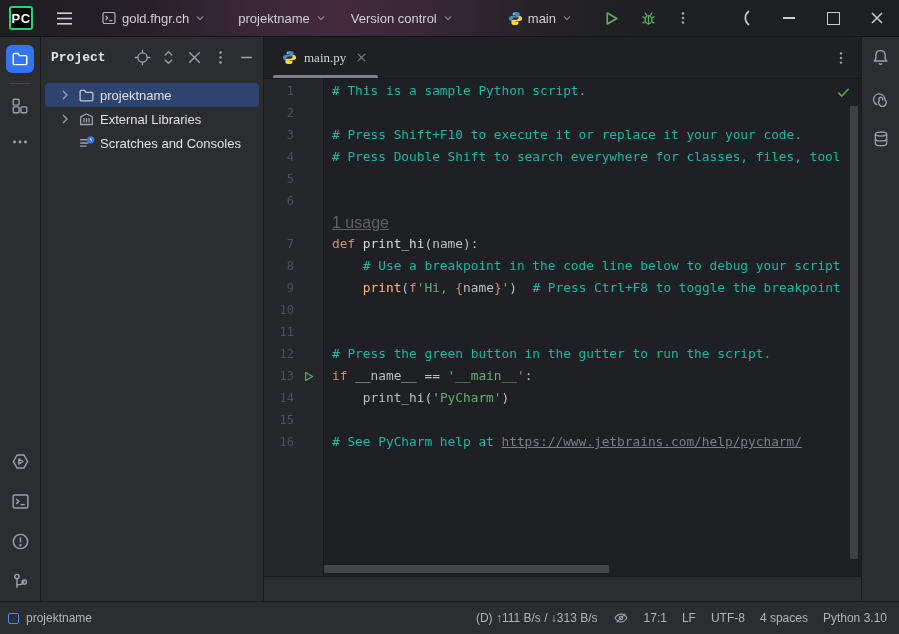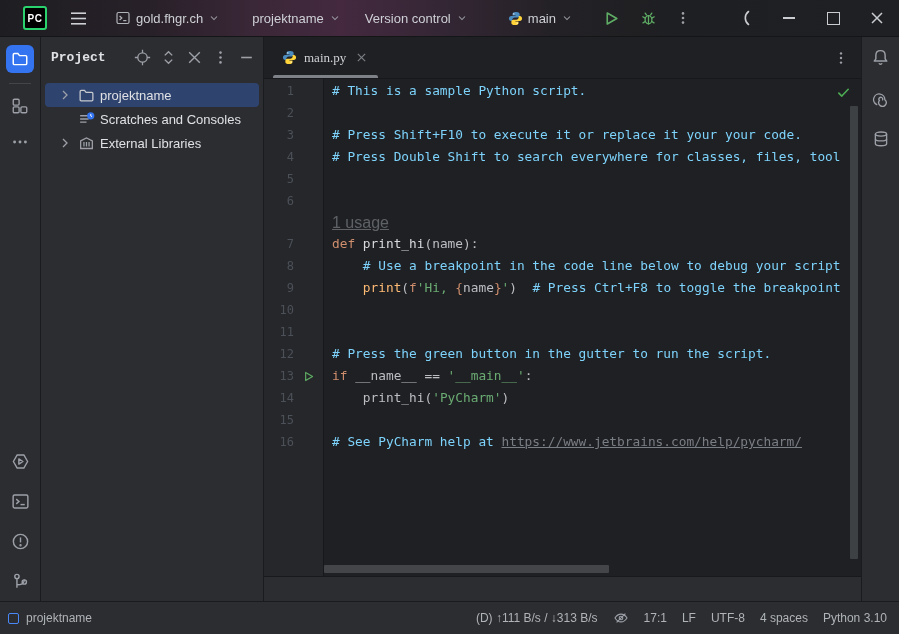--- a/index.html
+++ b/index.html
@@ -5,22 +5,22 @@
   html,body{margin:0;padding:0;width:899px;height:634px;overflow:hidden;background:#1F2023;
     font-family:"Liberation Sans","DejaVu Sans",sans-serif;-webkit-font-smoothing:antialiased;}
   .app{position:relative;width:899px;height:634px;display:flex;flex-direction:column;}
 
   
   .titlebar{height:36px;flex:none;display:flex;align-items:center;
     background:linear-gradient(90deg,#1E1E22 0%,#272028 16%,#3A2737 28%,#44293F 38%,#332634 50%,#232125 62%,#1E1F22 75%,#1F2023 100%);
     border-bottom:1px solid #141517;color:#CED0D6;font-size:13px;}
   .tb-btn{display:flex;align-items:center;gap:5px;padding:4px 4px;border-radius:4px;cursor:default;}
   .tb-label{color:#CED0D6;}
-  .pc-logo{width:20px;height:20px;margin-left:23px;border:2px solid #2AD36D;border-radius:3px;background:#000;
-    color:#fff;font-size:10px;font-weight:bold;display:flex;align-items:center;justify-content:center;letter-spacing:.5px;}
+  .pc-logo{width:20px;height:20px;margin-left:9px;border:2px solid #2AD36D;border-radius:3px;background:#000;
+    color:#fff;font-size:13px;font-weight:bold;display:flex;align-items:center;justify-content:center;letter-spacing:.5px;}
   .icon{display:inline-flex;align-items:center;justify-content:center;}
   .win-btn{width:44px;height:35px;display:flex;align-items:center;justify-content:center;color:#C9CCD1;}
   .max-box{width:11px;height:11px;border:1.4px solid #C9CCD1;}
   .min-line{width:12px;height:1.6px;background:#C9CCD1;}
 
   
   .main{flex:1;display:flex;min-height:0;}
   .activity{width:40px;flex:none;background:#2B2D30;display:flex;flex-direction:column;align-items:center;}
   .activity.left{border-right:1px solid #1A1B1E;width:40px;}
   .activity.right{border-left:1px solid #1A1B1E;width:37px;}
@@ -52,21 +52,21 @@
 
   .editor-body{flex:1;position:relative;overflow:hidden;font-family:"DejaVu Sans Mono","Liberation Mono",monospace;}
   .gutter-bg{position:absolute;left:0;top:0;bottom:0;width:59px;background:#26272A;border-right:1px solid #17181B;}
   .code-lines{position:absolute;left:0;top:1px;right:0;}
   .crow{display:flex;height:22px;line-height:22px;position:relative;}
   .crow.inlay{height:21px;line-height:21px;}
   .g-num{width:30px;flex:none;text-align:right;color:#4B5059;font-size:12px;}
   .crow.current .g-num{color:#D2D4DA;}
   .g-ico{width:29px;flex:none;display:flex;align-items:center;justify-content:center;}
   .g-code{flex:1;min-width:0;overflow:hidden;white-space:pre;padding-left:9px;font-size:12.8px;}
-  .c-pl{color:#BCBEC4;} .c-fn{color:#D6D9DE;} .c-kw{color:#CF8E6D;} .c-cm{color:#7dd3fc;}
+  .c-pl{color:#BCBEC4;} .c-fn{color:#D6D9DE;} .c-kw{color:#CF8E6D;} .c-cm{color:#14b8a6;}
   .c-str{color:#6AAB73;} .c-bi{color:#fdba74;} .c-lk{color:#7A7E85;text-decoration:underline;}
   .c-inlay{color:#5E6267;font-size:16px;font-family:"Liberation Sans",sans-serif;text-decoration:underline;}
   .caret{display:inline-block;width:1.6px;height:15px;background:#C8CBD0;vertical-align:middle;margin-right:-1.6px;}
   .check-badge{position:absolute;top:6px;right:10px;width:15px;height:15px;}
   .v-scroll{position:absolute;top:27px;right:3px;width:8px;height:453px;background:#4A4C50;opacity:.75;border-radius:1px;}
   .h-scroll{position:absolute;left:60px;bottom:3px;width:285px;height:8px;background:#4A4C50;opacity:.85;border-radius:1px;}
   .editor-bottom-strip{height:24px;flex:none;background:#2B2D30;border-top:1px solid #18191C;}
 
   
   .statusbar{height:32px;flex:none;background:#2B2D30;border-top:1px solid #1A1B1D;display:flex;align-items:center;
@@ -333,47 +333,47 @@
                 <path d="M6 4l4 4-4 4" fill="none" stroke="#9DA0A8" stroke-width="1.3"></path>
               </svg>
           </span>
           <span class="tree-ico icon">
             <svg width="17" height="17" viewBox="0 0 16 16">
                 <path d="M2 4.2c0-.6.4-1 1-1h3.1l1.5 1.8H13c.6 0 1 .4 1 1v6c0 .6-.4 1-1 1H3c-.6 0-1-.4-1-1z" fill="none" stroke="#C6C9CE" stroke-width="1.2"></path>
               </svg>
           </span>
           <span class="tree-label">projektname</span>
         </div>
-        <div class="tree-row" style="padding-left:33px">
-          <span class="tree-ico icon">
-            <svg width="17" height="17" viewBox="0 0 16 16">
-                <g stroke="#9DA0A8" stroke-width="1.3">
-                  <path d="M2 4.5h8M2 7.5h8M2 10.5h6"></path>
-                </g>
-                <circle cx="12" cy="4.5" r="3.4" fill="#3574F0"></circle>
-                <path d="M12 2.8v1.8l1.2.7" stroke="#fff" stroke-width=".9" fill="none"></path>
-              </svg>
-          </span>
-          <span class="tree-label">Scratches and Consoles</span>
-        </div>
         <div class="tree-row">
           <span class="tree-chevron icon">
             <svg width="16" height="16" viewBox="0 0 16 16">
                 <path d="M6 4l4 4-4 4" fill="none" stroke="#9DA0A8" stroke-width="1.3"></path>
               </svg>
           </span>
           <span class="tree-ico icon">
             <svg width="17" height="17" viewBox="0 0 16 16">
                 <g fill="none" stroke="#9DA0A8" stroke-width="1.2">
                   <path d="M2.5 5.5L8 2.8l5.5 2.7v7.2h-11z"></path>
                   <path d="M5.6 6.5v4.4M8 6.5v4.4M10.4 6.5v4.4"></path>
                 </g>
               </svg>
           </span>
           <span class="tree-label">External Libraries</span>
+        </div>
+        <div class="tree-row" style="padding-left:33px">
+          <span class="tree-ico icon">
+            <svg width="17" height="17" viewBox="0 0 16 16">
+                <g stroke="#9DA0A8" stroke-width="1.3">
+                  <path d="M2 4.5h8M2 7.5h8M2 10.5h6"></path>
+                </g>
+                <circle cx="12" cy="4.5" r="3.4" fill="#3574F0"></circle>
+                <path d="M12 2.8v1.8l1.2.7" stroke="#fff" stroke-width=".9" fill="none"></path>
+              </svg>
+          </span>
+          <span class="tree-label">Scratches and Consoles</span>
         </div>
       </div>
     </div>
 
     <div class="editor-zone">
       <div class="tabbar">
         <div class="tab">
           <span class="icon">
             <svg width="15" height="15" viewBox="0 0 16 16">
                 <path fill="#4B8BBE" d="M7.9 1C6.1 1 4.8 1.8 4.8 3.2v1.6h3.3v.5H3.4C2 5.3 1 6.3 1 8s1 2.7 2.4 2.7h1.2V9.2c0-1.3 1.2-2.4 2.6-2.4h3.2c1.1 0 2-.9 2-2V3.2C12.4 1.8 10.9 1 9.1 1z"></path>

